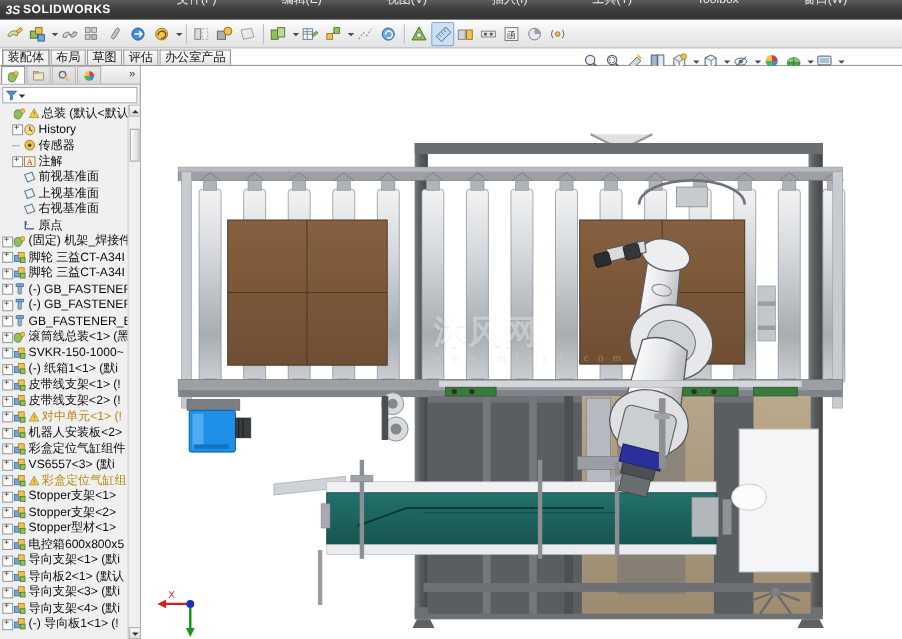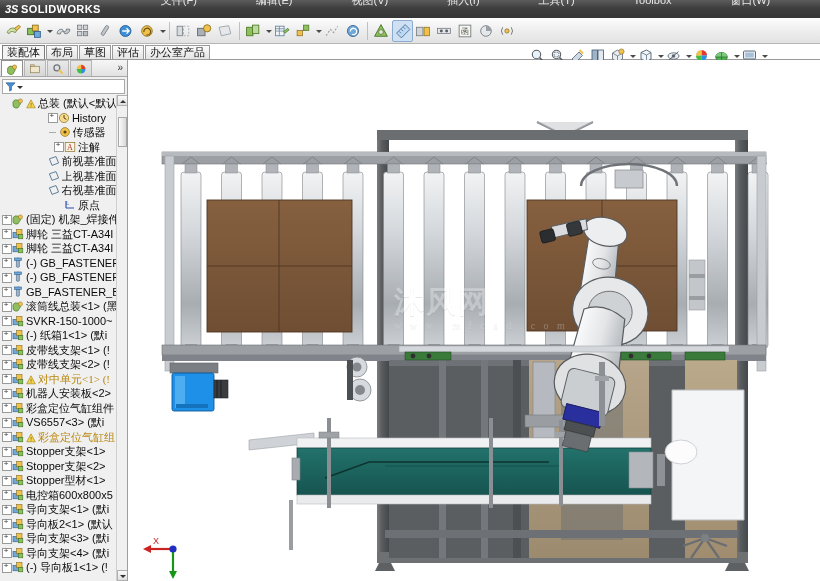--- a/index.html
+++ b/index.html
@@ -137,22 +137,22 @@
   .trow .exp.has::after {
     content:"+"; position:absolute; left:0px; top:-2px; width:8px;
     font-size:8px; line-height:10px; text-align:center; color:#333;
   }
   .trow .dash { width:9px; height:9px; margin-right:1px; position:relative; flex:0 0 9px; }
   .trow .dash::before {
     content:""; position:absolute; left:0px; top:4px; width:7px; height:1px; background:#a9a9a9;
   }
   .trow .ti { width:12px; height:12px; margin-right:2px; position:relative; flex:0 0 12px; }
   .trow .tlabel { overflow:hidden; text-overflow:clip; }
-  .trow.indent { padding-left:27px;justify-content:center; }
-  .tlabel.orange { color:#b8860b;font-family:Liberation Serif, serif; }
+  .trow.indent { padding-left:11px; }
+  .tlabel.orange { color:#b8860b; }
 
   .vscroll {
     position:absolute; right:0; top:0; width:11px; height:100%;
     background:#f0f0f0; border-left:1px solid #cfcfcf;
   }
   .vscroll .thumb {
     position:absolute; left:1px; top:22px; width:9px; height:30px;
     background:linear-gradient(90deg,#fbfbfb,#d9d9d9); border:1px solid #a9a9a9;
   }
   .vscroll .arrow-up, .vscroll .arrow-dn {

